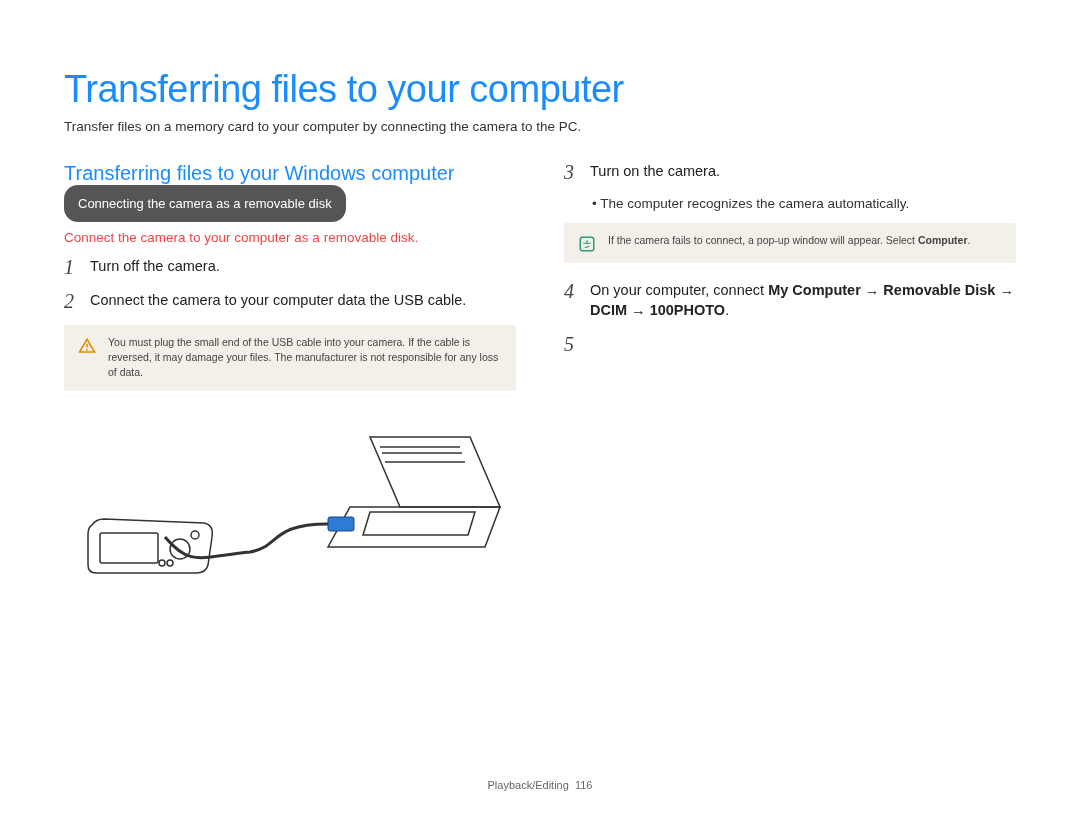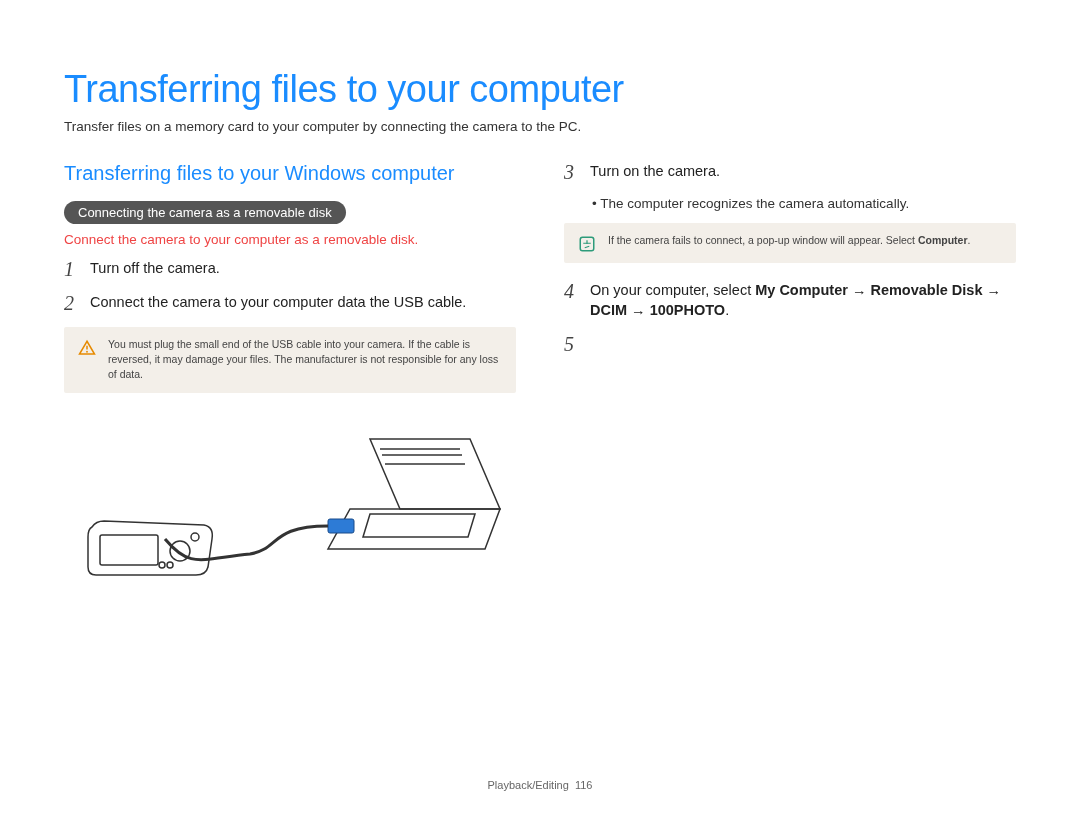--- a/index.html
+++ b/index.html
@@ -31,28 +31,27 @@
     gap: 48px;
   }
   .col {
     flex: 1;
     min-width: 0;
   }
   .section-title {
     font-size: 20px;
     color: #1a8cff;
     font-weight: 400;
-    margin-bottom: 16px;
   }
   .pill {
     display: inline-block;
     background: #555;
     color: #fff;
     border-radius: 14px;
-    padding: 4px 14px;
+    padding: 11px 14px;
     font-size: 13px;
     margin-bottom: 8px;
   }
   .pill-sub {
     font-size: 13.5px;
     color: #ef4444;
     margin-bottom: 12px;
   }
   .step {
     display: flex;
@@ -190,21 +189,21 @@
         <path d="M7 11 h10 M12 7 l0 5 M9 17 q3 -1 6 -2" fill="none" stroke="#2d9b7a" stroke-width="1.6"></path>
       </svg>
       <div class="callout-text">
         <span>If the camera fails to connect, a pop-up window will appear. Select </span><b>Computer</b><span>.</span>
       </div>
     </div>
 
     <div class="step">
       <span class="step-num">4</span>
       <span class="step-body">
-        <span>On your computer, select </span><b>My Computer</b><span> → </span><b>Removable Disk</b><span> → </span><b>DCIM</b><span> → </span><b>100PHOTO</b><span>.</span>
+        <span>On your computer, connect </span><b>My Computer</b><span> → </span><b>Removable Disk</b><span> → </span><b>DCIM</b><span> → </span><b>100PHOTO</b><span>.</span>
       </span>
     </div>
 
     <div class="step">
       <span class="step-num">5</span>
     </div>
 
   </div>
 </div>
 

